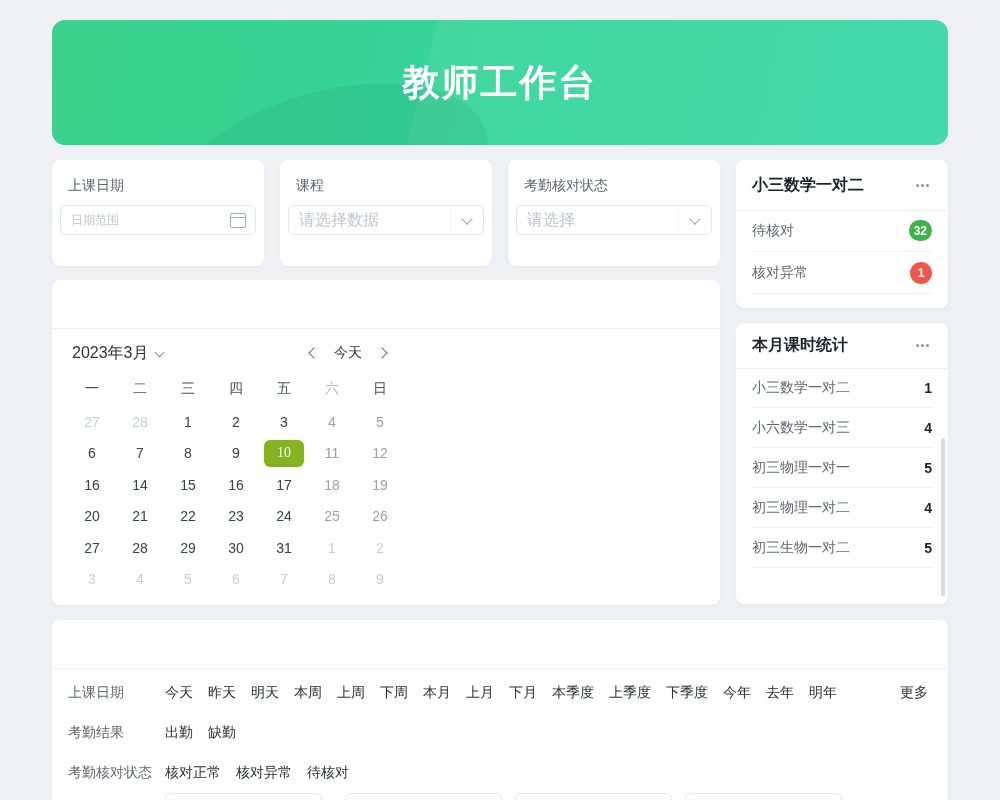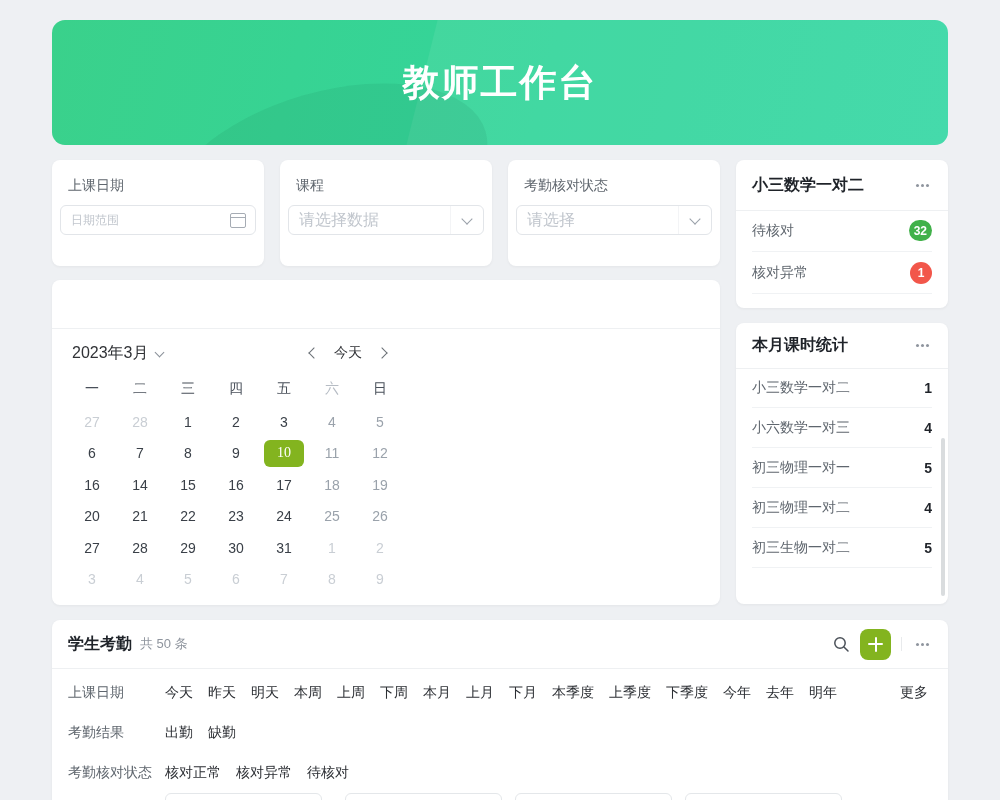--- a/index.html
+++ b/index.html
@@ -266,37 +266,20 @@
       </div>
       <div class="stat-row">
         <span class="sl">初三生物一对二</span>
         <span class="sv">5</span>
       </div>
     </div>
   <div class="sb-thumb"></div>
 </div>
 
 <div class="card" id="att-card">
-  <div class="chead">
-    <span class="ctitle">学生考勤</span>
-    <span class="csub">共 50 条</span>
-    <span class="hicons">
-      <span class="sic">
-        <svg width="18" height="18" viewBox="0 0 18 18">
-            <circle cx="8" cy="8" r="5.2" fill="none" stroke="#4a5058" stroke-width="1.5"></circle>
-            <line x1="12.2" y1="12.2" x2="16" y2="16" stroke="#4a5058" stroke-width="1.5" stroke-linecap="round"></line>
-          </svg>
-      </span>
-      <button class="plus-btn"></button>
-      <span class="vsep"></span>
-      <span class="dots-wrap">
-          <span class="dots"></span>
-        </span>
-    </span>
-  </div>
   <div class="hdiv" style="top:48px"></div>
   <div id="f-rows">
       <div class="f-row" style="top: 53px;">
         <span class="f-label">上课日期</span>
         <div class="f-opts">
           <span class="f-opt">今天</span>
           <span class="f-opt">昨天</span>
           <span class="f-opt">明天</span>
           <span class="f-opt">本周</span>
           <span class="f-opt">上周</span>

